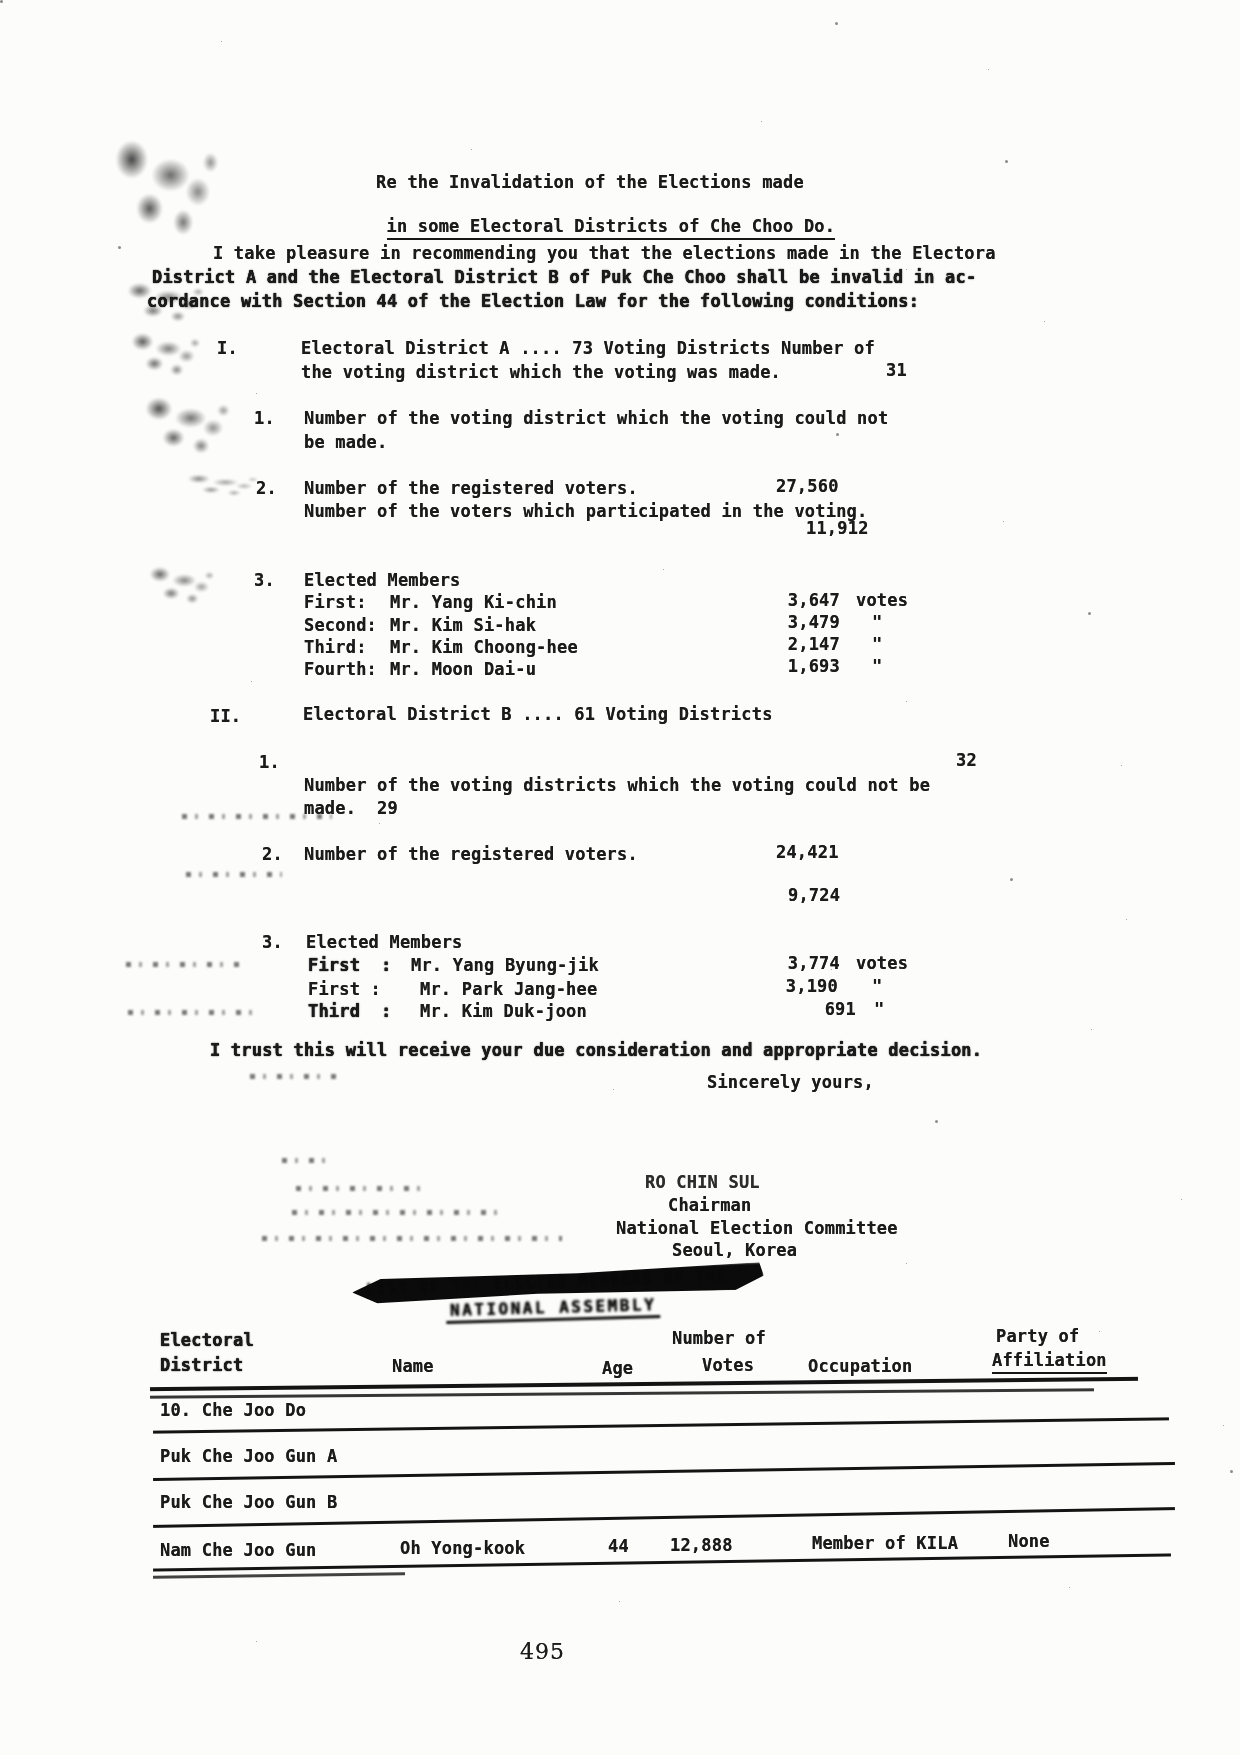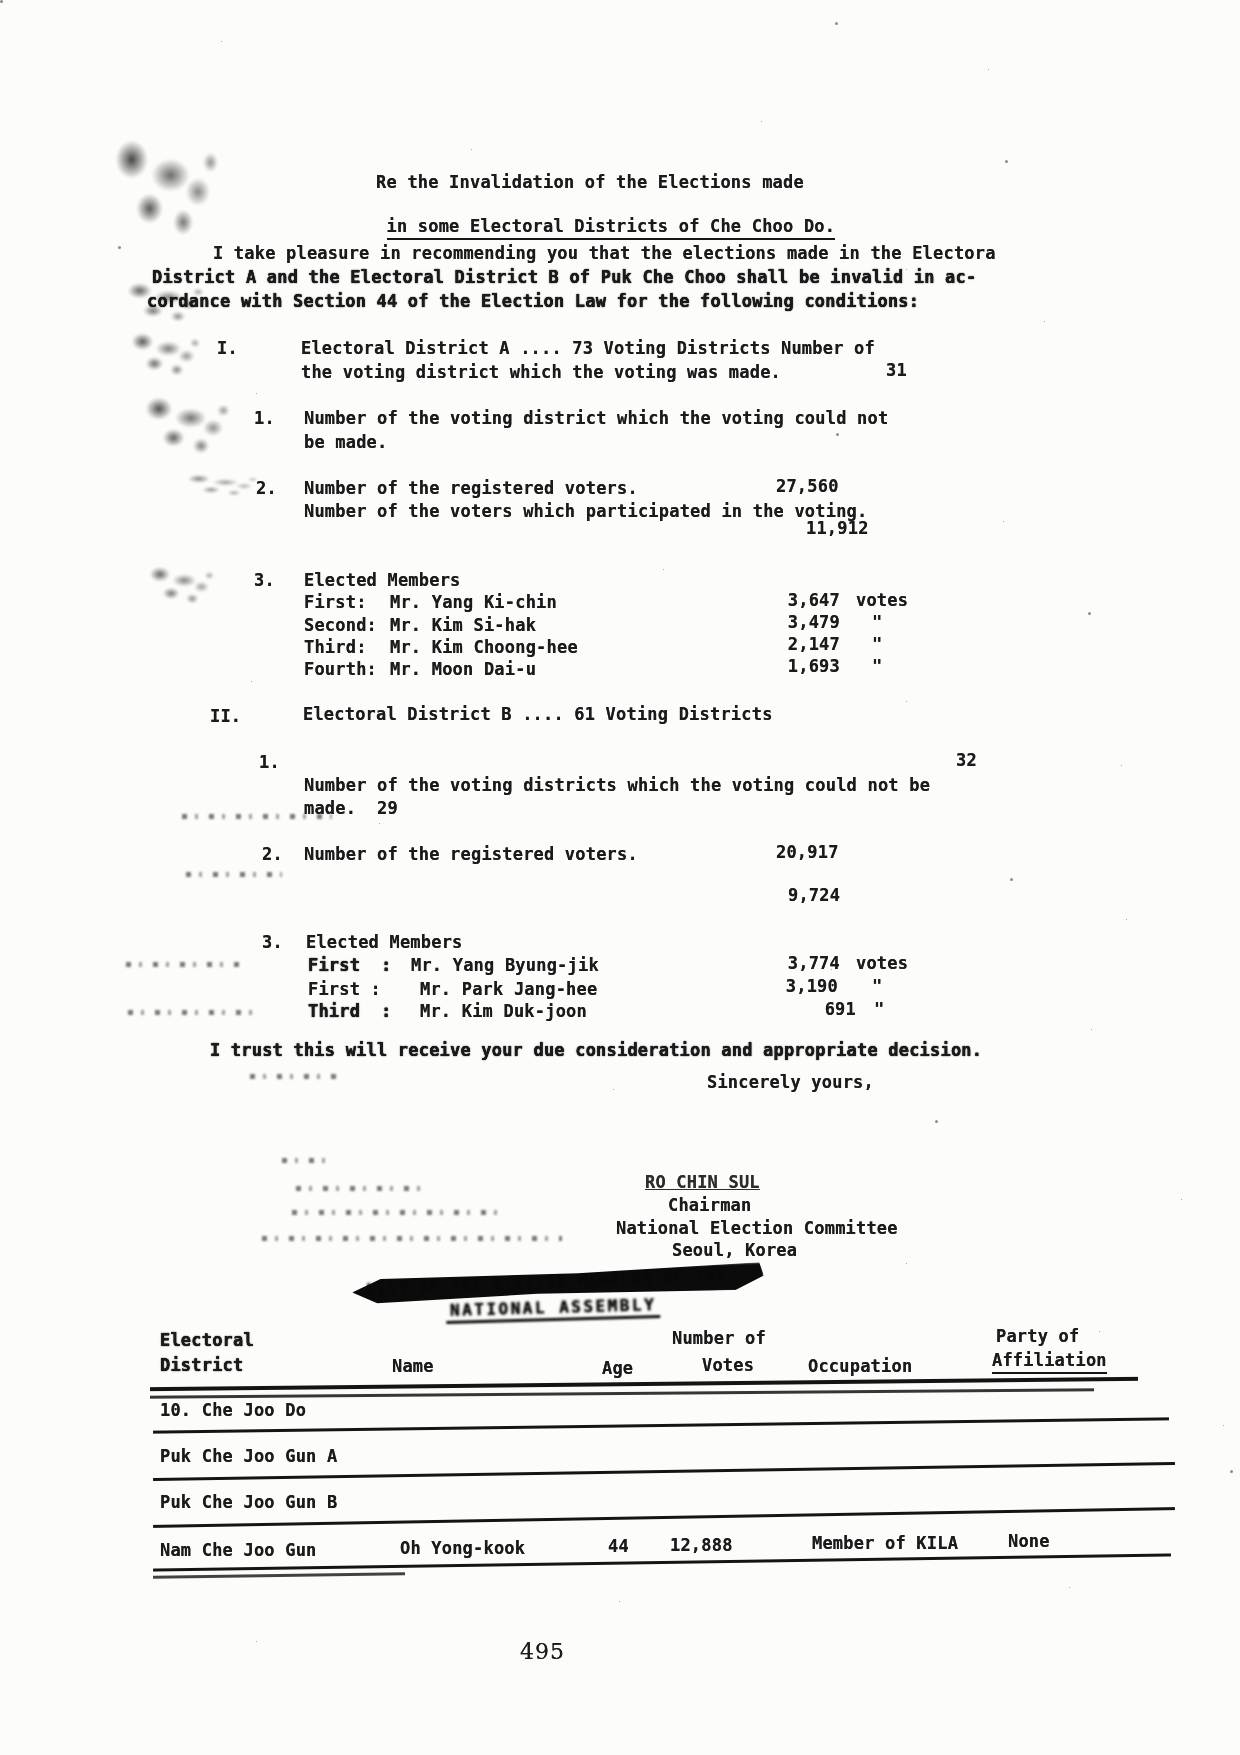--- a/index.html
+++ b/index.html
@@ -141,21 +141,21 @@
   <div class="tw" style="left:210px;top:706px;">II.</div>
   <div class="tw" style="left:303px;top:704px;">Electoral District B .... 61 Voting Districts</div>
 
   <div class="tw" style="left:259px;top:752px;">1.</div>
   <div class="tw" style="left:956px;top:750px;">32</div>
   <div class="tw" style="left:304px;top:775px;">Number of the voting districts which the voting could not be</div>
   <div class="tw" style="left:304px;top:798px;">made.  29</div>
 
   <div class="tw" style="left:262px;top:844px;">2.</div>
   <div class="tw" style="left:304px;top:844px;">Number of the registered voters.</div>
-  <div class="tw" style="left:776px;top:842px;">20,917</div>
+  <div class="tw" style="left:776px;top:842px;">24,421</div>
   <div class="tw" style="left:788px;top:885px;">9,724</div>
 
   <div class="tw" style="left:262px;top:932px;">3.</div>
   <div class="tw" style="left:306px;top:932px;">Elected Members</div>
 
   <div class="tw smear" style="left:308px;top:955px;">First  :</div>
   <div class="tw" style="left:411px;top:955px;">Mr. Yang Byung-jik</div>
   <div class="tw" style="left:700px;top:953px;width:140px;text-align:right;">3,774</div>
   <div class="tw" style="left:856px;top:953px;">votes</div>
 
@@ -165,21 +165,21 @@
   <div class="tw" style="left:872px;top:976px;">"</div>
 
   <div class="tw smear" style="left:308px;top:1001px;">Third  :</div>
   <div class="tw" style="left:420px;top:1001px;">Mr. Kim Duk-joon</div>
   <div class="tw" style="left:716px;top:999px;width:140px;text-align:right;">691</div>
   <div class="tw" style="left:874px;top:999px;">"</div>
 
   <div class="tw smear" style="left:210px;top:1040px;">I trust this will receive your due consideration and appropriate decision.</div>
   <div class="tw" style="left:707px;top:1072px;text-align:center;">Sincerely yours,</div>
 
-  <div class="tw light" style="left:645px;top:1172px;text-decoration:underline;">RO CHIN SUL</div>
+  <div class="tw light" style="left:645px;top:1172px;">RO CHIN SUL</div>
   <div class="tw" style="left:668px;top:1195px;">Chairman</div>
   <div class="tw" style="left:616px;top:1218px;">National Election Committee</div>
   <div class="tw" style="left:672px;top:1240px;">Seoul, Korea</div>
 
   <div class="stampband" style="left:352px;top:1270px;width:412px;height:28px;"></div>
   <div class="stamptext1" style="left:366px;top:1274px;">LIST OF THE ELECTED MEMBERS OF THE</div>
   <div class="stamptext2" style="left:446px;top:1298px;">NATIONAL ASSEMBLY</div>
 
   <div class="tw smear" style="left:160px;top:1330px;">Electoral</div>
   <div class="tw smear" style="left:160px;top:1355px;">District</div>

